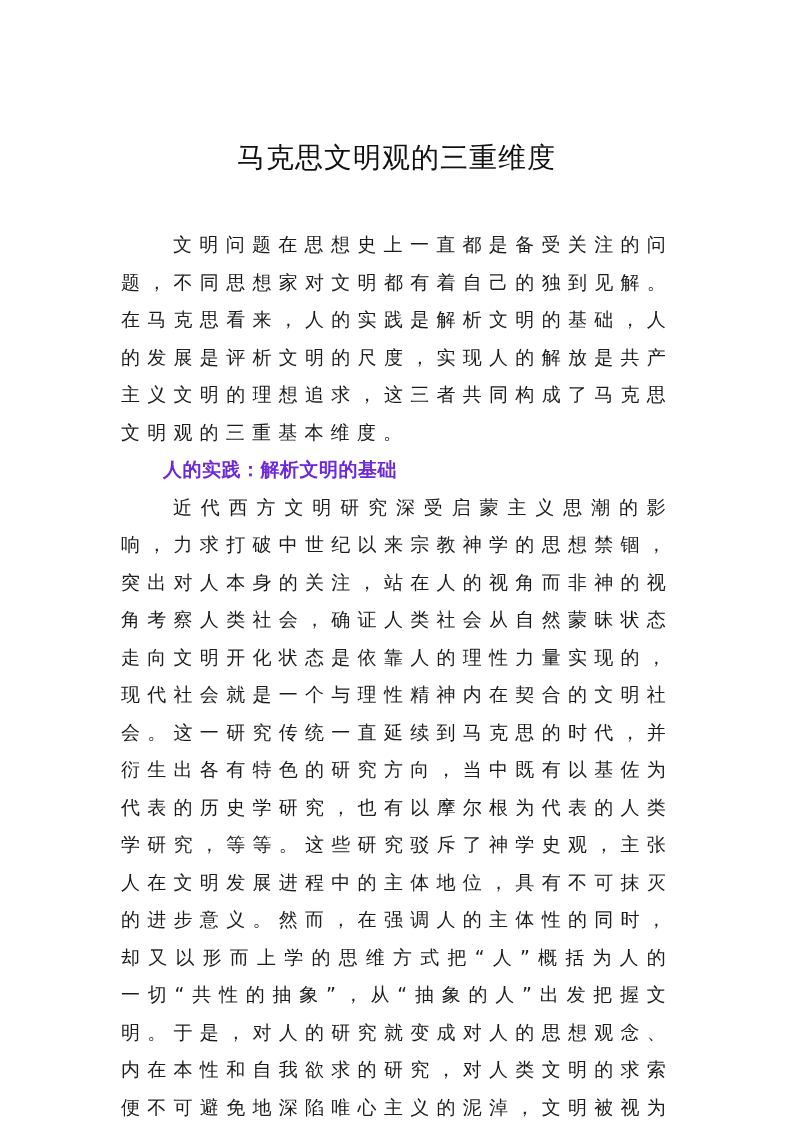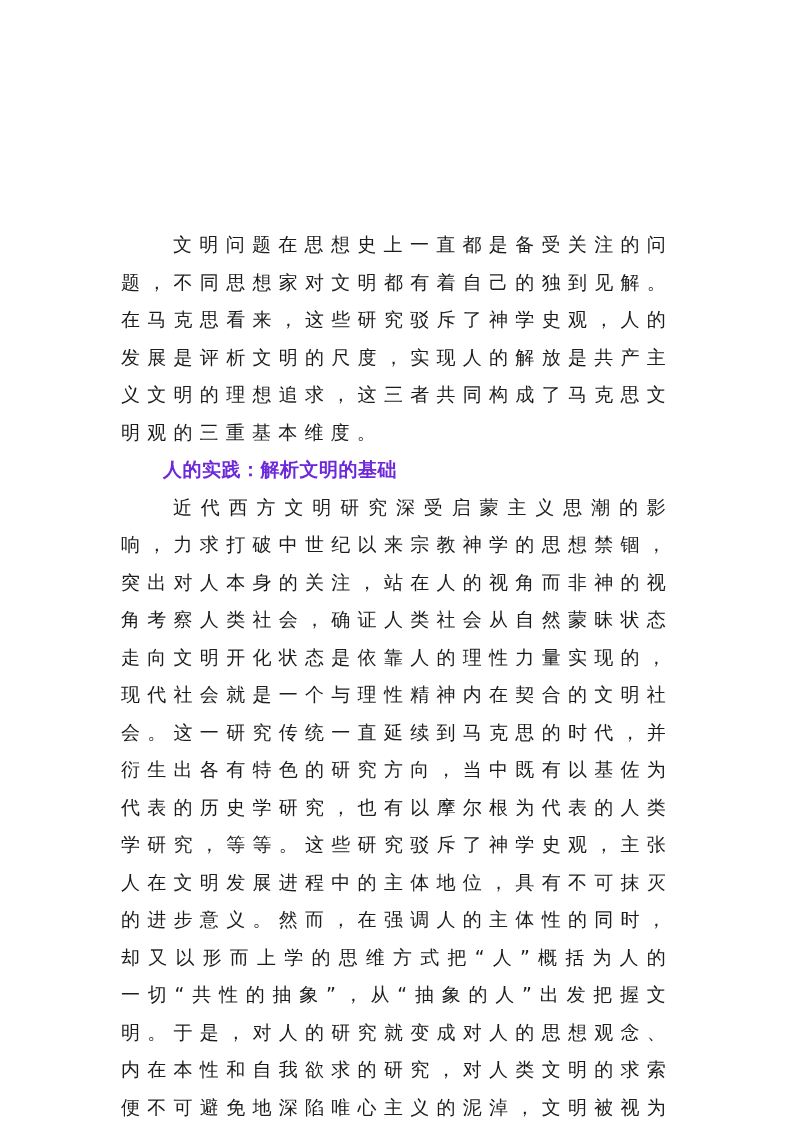--- a/index.html
+++ b/index.html
@@ -58,19 +58,20 @@
       text-indent: 42px;
       font-weight: bold;
       letter-spacing: 0.5px;
       color: #6d28d9;
     }
   </style>
 </head>
 <body>
 
 <div class="page">
+  <h1 class="title">马克思文明观的三重维度</h1>
 
   <div class="body">
-    <p class="para">文明问题在思想史上一直都是备受关注的问题，不同思想家对文明都有着自己的独到见解。在马克思看来，这些研究驳斥了神学史观，人的发展是评析文明的尺度，实现人的解放是共产主义文明的理想追求，这三者共同构成了马克思文明观的三重基本维度。</p>
+    <p class="para">文明问题在思想史上一直都是备受关注的问题，不同思想家对文明都有着自己的独到见解。在马克思看来，人的实践是解析文明的基础，人的发展是评析文明的尺度，实现人的解放是共产主义文明的理想追求，这三者共同构成了马克思文明观的三重基本维度。</p>
     <p class="heading">人的实践：解析文明的基础</p>
     <p class="para">近代西方文明研究深受启蒙主义思潮的影响，力求打破中世纪以来宗教神学的思想禁锢，突出对人本身的关注，站在人的视角而非神的视角考察人类社会，确证人类社会从自然蒙昧状态走向文明开化状态是依靠人的理性力量实现的，现代社会就是一个与理性精神内在契合的文明社会。这一研究传统一直延续到马克思的时代，并衍生出各有特色的研究方向，当中既有以基佐为代表的历史学研究，也有以摩尔根为代表的人类学研究，等等。这些研究驳斥了神学史观，主张人在文明发展进程中的主体地位，具有不可抹灭的进步意义。然而，在强调人的主体性的同时，却又以形而上学的思维方式把“人”概括为人的一切“共性的抽象”，从“抽象的人”出发把握文明。于是，对人的研究就变成对人的思想观念、内在本性和自我欲求的研究，对人类文明的求索便不可避免地深陷唯心主义的泥淖，文明被视为人思想观念的产物，文明进步被视为人思想观念的进步和自我欲求的满足。</p>
   </div>
 </div>
 
 </body></html>

